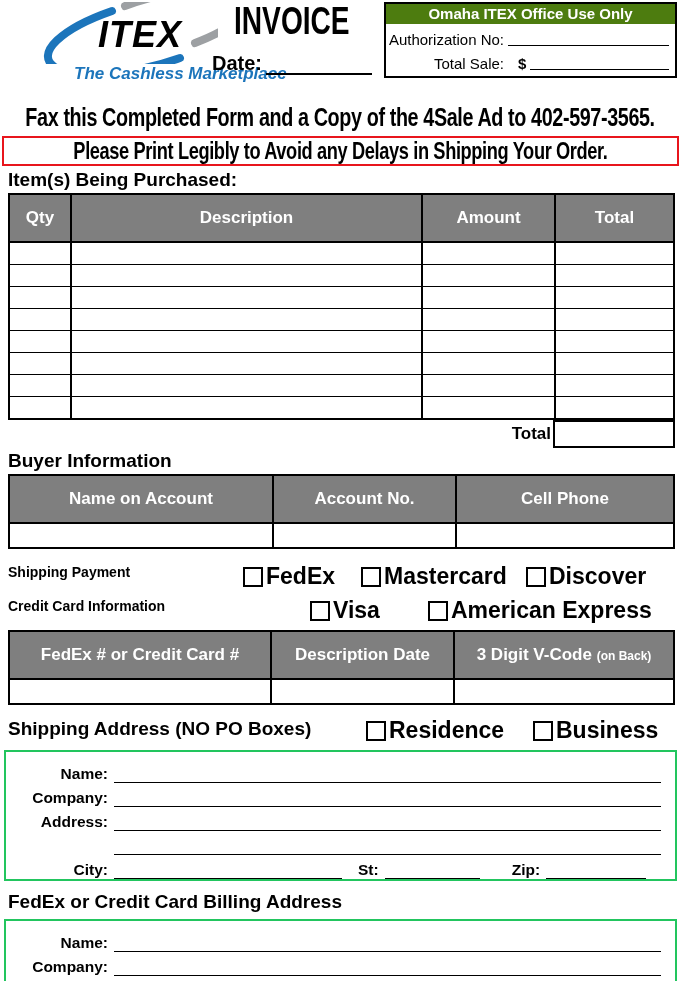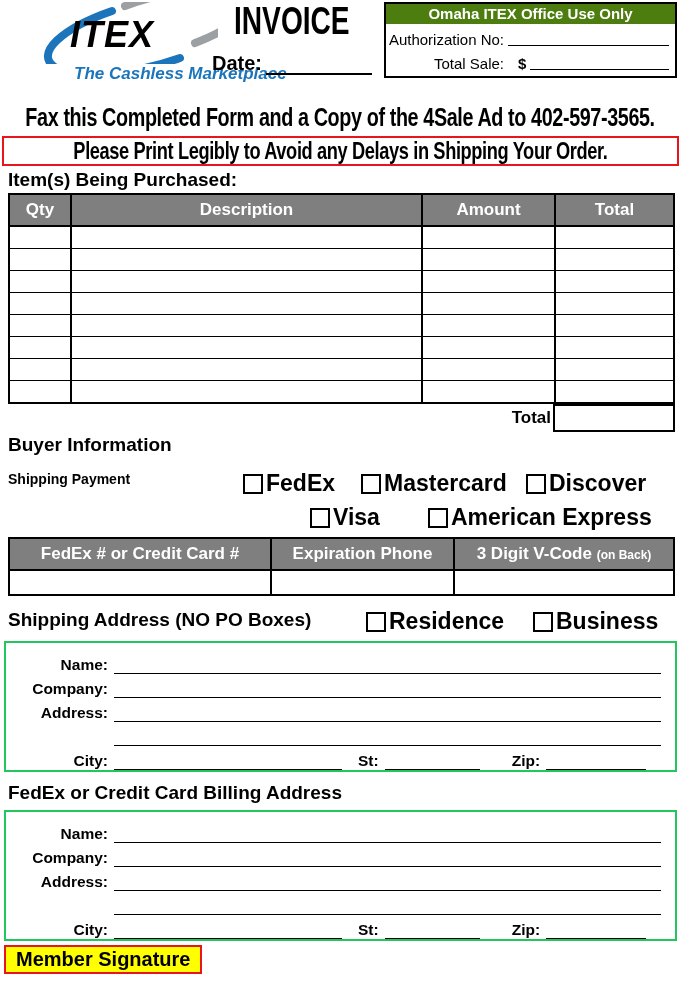--- a/index.html
+++ b/index.html
@@ -3,21 +3,21 @@
 <meta charset="utf-8">
 <style>
   html,body{margin:0;padding:0;background:#fff;}
   .page{position:relative;width:681px;height:981px;background:#fff;overflow:hidden;
         font-family:"Liberation Sans",sans-serif;color:#000;}
 
   
   .header{position:relative;height:86px;}
   .logo{position:absolute;left:28px;top:2px;width:190px;height:82px;}
   .logo svg{position:absolute;left:0;top:0;}
-  .logo-text{position:absolute;left:42px;top:12px;font-size:36px;font-weight:bold;
+  .logo-text{position:absolute;left:70px;top:12px;font-size:36px;font-weight:bold;
              font-style:italic;letter-spacing:1px;}
   .logo-tagline{position:absolute;left:46px;top:62px;color:#1c75bb;font-style:italic;
                 font-weight:bold;font-size:17px;white-space:nowrap;}
   .invoice-title{position:absolute;left:234px;top:0px;font-size:38px;font-weight:800;
                  transform:scaleX(0.74);transform-origin:left center;white-space:nowrap;
                  letter-spacing:0px;}
   .date-row{position:absolute;left:212px;top:52px;font-size:20px;font-weight:bold;}
   .date-line{display:inline-block;width:106px;border-bottom:2px solid #000;height:17px;
              vertical-align:bottom;margin-left:4px;}
 
@@ -37,21 +37,21 @@
   .notice-box{margin:3px 2px 0 2px;height:26px;border:2px solid #e8151c;
               display:flex;justify-content:center;align-items:center;}
   .notice-box .condensed{font-size:24px;}
 
   
   .section-heading{margin:3px 0 2px 8px;font-size:19px;font-weight:bold;}
 
   
   table.grid{border-collapse:collapse;margin-left:8px;width:665px;table-layout:fixed;}
   table.grid th{background:#7f7f7f;color:#fff;font-weight:bold;font-size:17px;
-                border:2px solid #000;height:22px;padding:4px;}
+                border:2px solid #000;height:22px;padding:12px;}
   table.grid td{border:1.5px solid #000;border-left:2px solid #000;border-right:2px solid #000;
                 height:21px;padding:0;background:#fff;}
   table.grid tr:last-child td{border-bottom:2px solid #000;}
   .small-suffix{font-size:12px;font-weight:bold;}
 
   .total-row{display:flex;justify-content:flex-end;align-items:center;height:27px;}
   .total-label{font-size:17px;font-weight:bold;margin-right:2px;}
   .total-box{width:118px;height:24px;border:2px solid #000;margin-right:6px;}
 
   
@@ -180,57 +180,79 @@
           <td></td>
         </tr>
     </tbody>
   </table>
   <div class="total-row">
     <span class="total-label">Total</span>
     <span class="total-box"></span>
   </div>
 
   <div class="section-heading">Buyer Information</div>
+  <table class="grid">
+    <colgroup>
+        <col style="width:264px">
+        <col style="width:183px">
+        <col style="width:218px">
+      </colgroup>
+    <thead>
+      <tr>
+        <th>Name on Account</th>
+        <th>Account No.</th>
+        <th>Cell Phone</th>
+      </tr>
+    </thead>
+    <tbody>
+      <tr>
+          <td style="height:23px"></td>
+          <td></td>
+          <td></td>
+        </tr>
+    </tbody>
+  </table>
 
   <div class="option-row" style="margin-top:14px;">
     <span class="row-label">Shipping Payment</span>
     <span class="opt" style="left:243px;">
       <span class="checkbox"></span>
       <span>FedEx</span>
     </span>
     <span class="opt" style="left:361px;text-align:right;">
       <span class="checkbox"></span>
       <span>Mastercard</span>
     </span>
     <span class="opt" style="left:526px;">
       <span class="checkbox"></span>
       <span>Discover</span>
     </span>
   </div>
   <div class="option-row" style="margin-top:7px;">
+    <span class="row-label">Credit Card Information</span>
     <span class="opt" style="left:310px;">
       <span class="checkbox"></span>
       <span>Visa</span>
     </span>
     <span class="opt" style="left:428px;">
       <span class="checkbox"></span>
       <span>American Express</span>
     </span>
   </div>
 
   <table class="grid" style="margin-top:6px;">
     <colgroup>
         <col style="width:262px">
         <col style="width:183px">
         <col style="width:220px">
       </colgroup>
     <thead>
       <tr>
         <th>FedEx # or Credit Card #</th>
-        <th>Expiration Phone</th>
+        <th>Description Date</th>
         <th><span>3 Digit V-Code</span> <span class="small-suffix">(on Back)</span></th>
       </tr>
     </thead>
     <tbody>
       <tr>
           <td style="height:23px"></td>
           <td></td>
           <td></td>
         </tr>
     </tbody>

